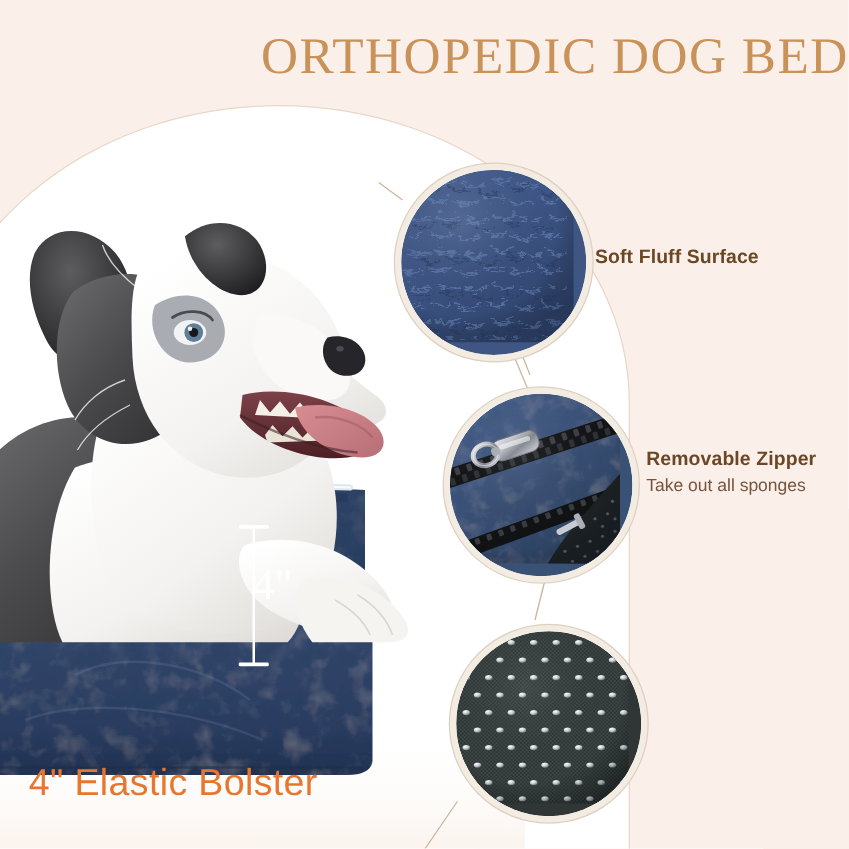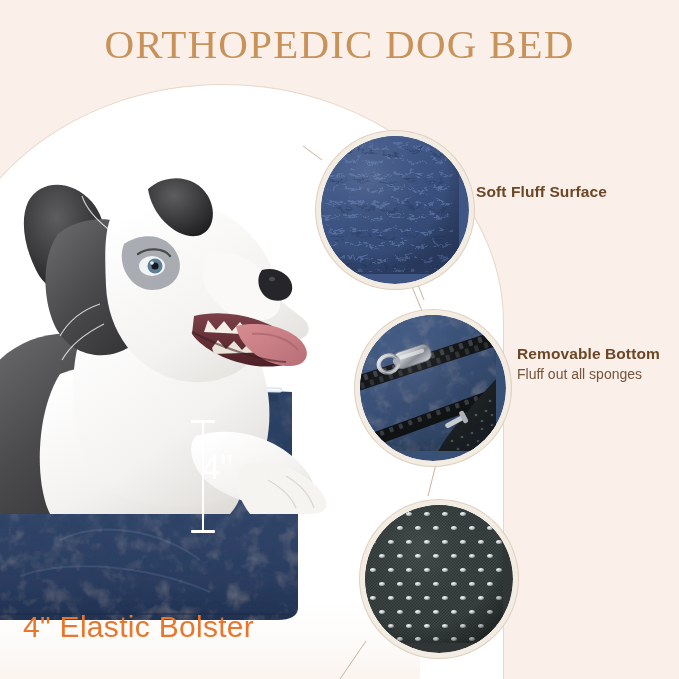--- a/index.html
+++ b/index.html
@@ -16,21 +16,21 @@
     font-family: "Liberation Sans", sans-serif;
     -webkit-font-smoothing: antialiased;
   }
 
   
   .title {
     position: absolute;
     top: 20px;
     left: 0;
     width: 679px;
-    text-align: center;
+    text-align: right;
     font-family: "Liberation Serif", serif;
     font-size: 41px;
     letter-spacing: 1.2px;
     color: #c89259;
     white-space: nowrap;
     z-index: 40;
   }
 
   
   .white-card {
@@ -135,20 +135,21 @@
 
   
   .feat-label { position: absolute; z-index: 35; }
   .feat-title {
     font-size: 15.5px;
     font-weight: bold;
     color: #6b4726;
     letter-spacing: 0.1px;
     white-space: nowrap;
     line-height: 1.35;
+    margin-top: 14px;
   }
   .feat-sub {
     font-size: 14px;
     font-weight: 400;
     color: #74543a;
     line-height: 1.32;
     white-space: nowrap;
   }
   #label-fluff { left: 476px; top: 182px; }
   #label-zipper { left: 517px; top: 344px; }
@@ -633,22 +634,22 @@
         <rect width="138" height="138" fill="url(#nsShade)"></rect>
       </svg>
     </div>
   </div>
 
   <div class="feat-label" id="label-fluff">
     <div class="feat-title">Soft Fluff Surface</div>
   </div>
 
   <div class="feat-label" id="label-zipper">
-    <div class="feat-title">Removable Bottom</div>
-    <div class="feat-sub">Fluff out all sponges</div>
+    <div class="feat-title">Removable Zipper</div>
+    <div class="feat-sub">Take out all sponges</div>
   </div>
 
 
   <div class="bolster-caption">4" Elastic Bolster</div>
 
   <div class="title">ORTHOPEDIC DOG BED</div>
 
 </div>
 
 </body></html>

